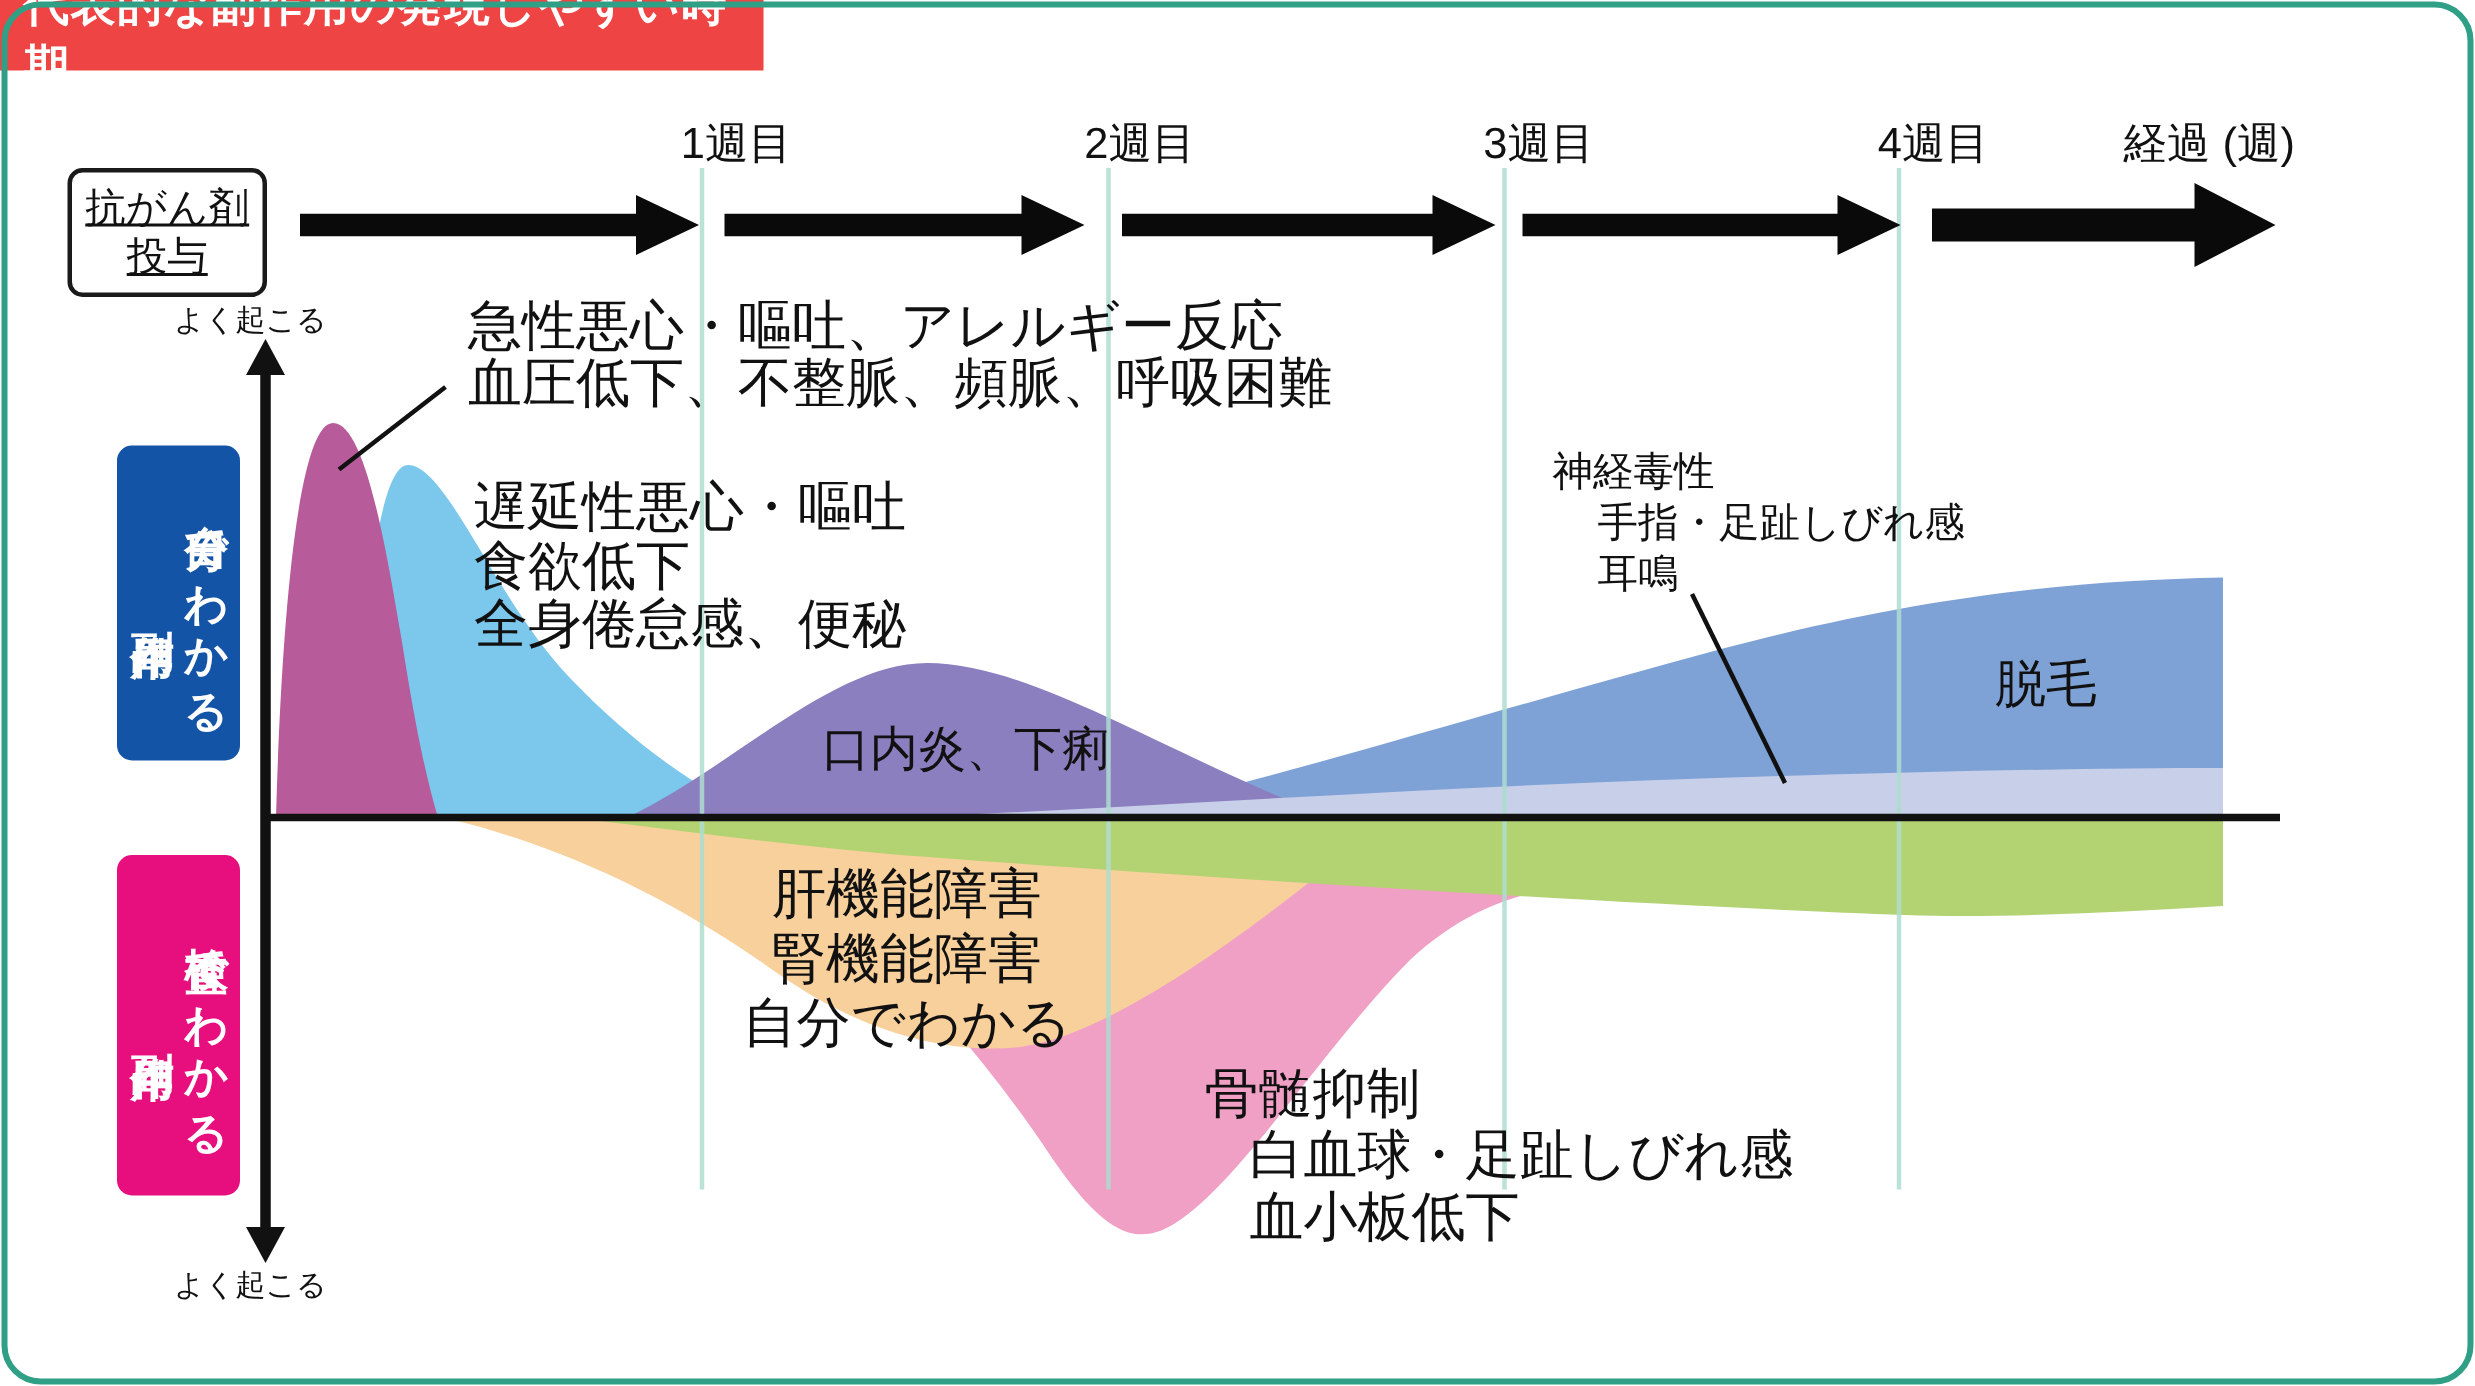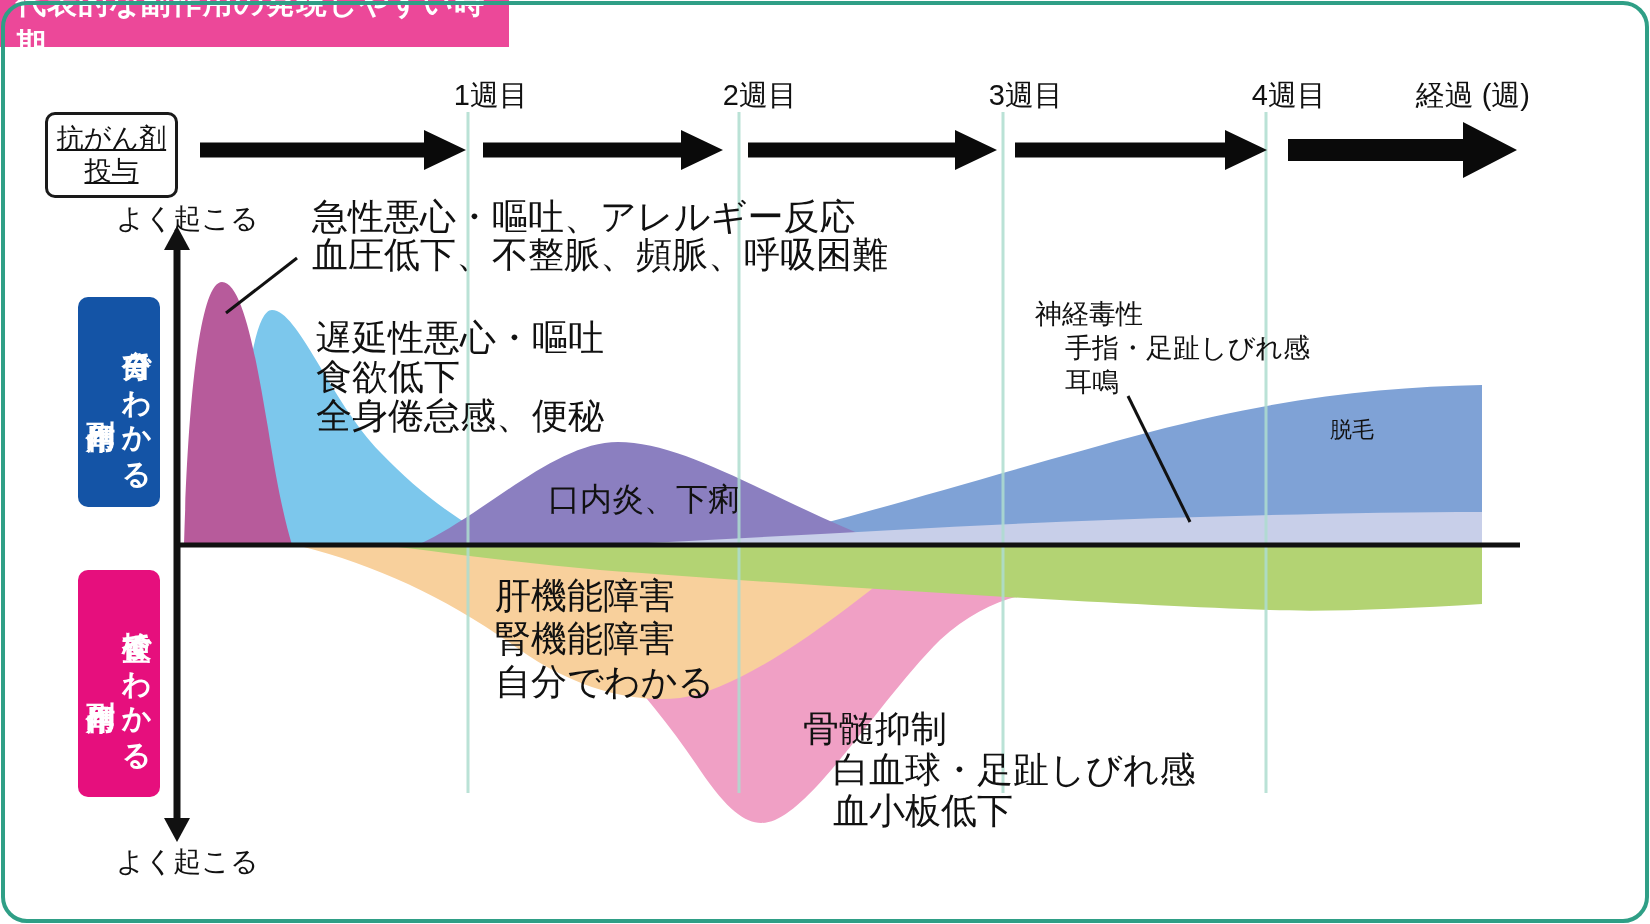--- a/index.html
+++ b/index.html
@@ -34,25 +34,25 @@
   }
   .vcol{writing-mode:vertical-rl;text-orientation:upright;letter-spacing:3px;line-height:36px;}
   #self-box{top:297px;height:210px;}
   #test-box{top:570px;height:227px;}
   .note{position:absolute;font-size:36px;font-weight:500;line-height:38px;white-space:nowrap;}
   .note .indent{padding-left:30px;}
   #note-acute{left:312px;top:198px;line-height:38px;}
   #note-delayed{left:316px;top:318px;line-height:39px;}
   #note-stomatitis{left:548px;top:480px;font-size:32px;}
   #note-neuro{left:1035px;top:297px;line-height:34px;font-size:27px;}
-  #note-alopecia{left:1330px;top:411px;font-size:22px;font-family:Liberation Serif, serif;}
-  #note-organ{left:495px;top:574px;line-height:43px;}
+  #note-alopecia{left:1330px;top:437px;font-size:34px;}
+  #note-organ{left:495px;top:574px;line-height:43px;text-align:center;}
   #note-myelo{left:803px;top:708px;line-height:41px;}
   #note-anemia{left:1265px;top:621px;font-size:27px;}
-  .axis-label{position:absolute;font-size:28px;font-weight:500;font-family:Liberation Mono, monospace;}
+  .axis-label{position:absolute;font-size:20px;font-weight:500;font-family:Liberation Mono, monospace;}
   #yoku-top{left:116px;top:200px;}
   #yoku-bottom{left:116px;top:843px;}
 </style>
 </head>
 <body>
 
 <div id="canvas">
 
   <svg id="chart-svg" width="1650" height="924" viewBox="0 0 1650 924">
 
@@ -85,21 +85,21 @@
       <path d="M 483,142.5 H 681 V 130 L 723,150 L 681,170 V 157.5 H 483 Z"></path>
       <path d="M 748,142.5 H 955 V 130 L 997,150 L 955,170 V 157.5 H 748 Z"></path>
       <path d="M 1015,142.5 H 1225 V 130 L 1267,150 L 1225,170 V 157.5 H 1015 Z"></path>
       <path d="M 1288,139 H 1463 V 122 L 1517,150 L 1463,178 V 161 H 1288 Z"></path>
     </g>
 
     <line x1="297" y1="258" x2="226" y2="313" stroke="#111" stroke-width="3"></line>
     <line x1="1128" y1="396" x2="1190" y2="522" stroke="#111" stroke-width="3"></line>
   </svg>
 
-  <div id="title-bar" style="background: #ec4899;">代表的な副作用の発現しやすい時期</div>
+  <div id="title-bar" style="background: #ef4444;">代表的な副作用の発現しやすい時期</div>
 
   <div id="frame"></div>
 
   <div id="injection-box">
     <span>抗がん剤</span>
     <span>投与</span>
   </div>
 
   <span class="week-label" style="left:408px">1週目</span>
   <span class="week-label" style="left:677px">2週目</span>

